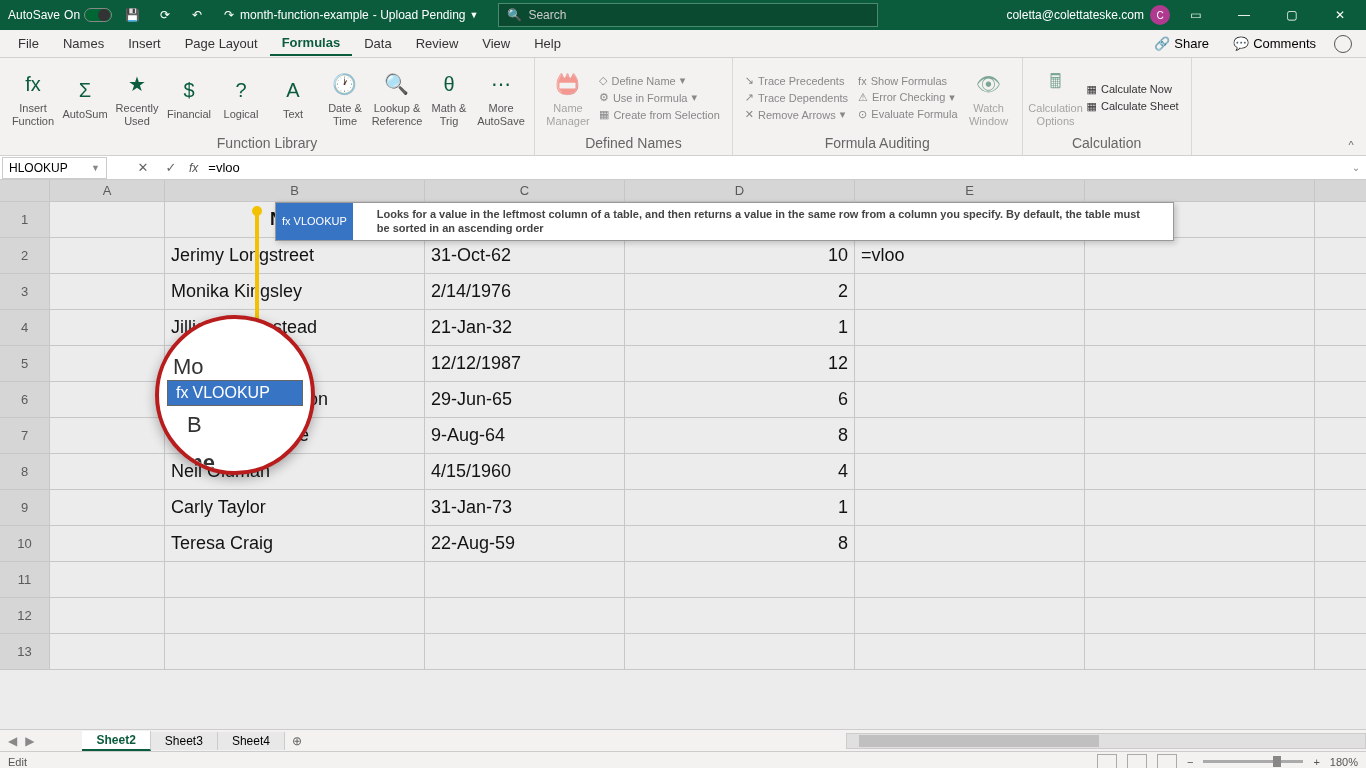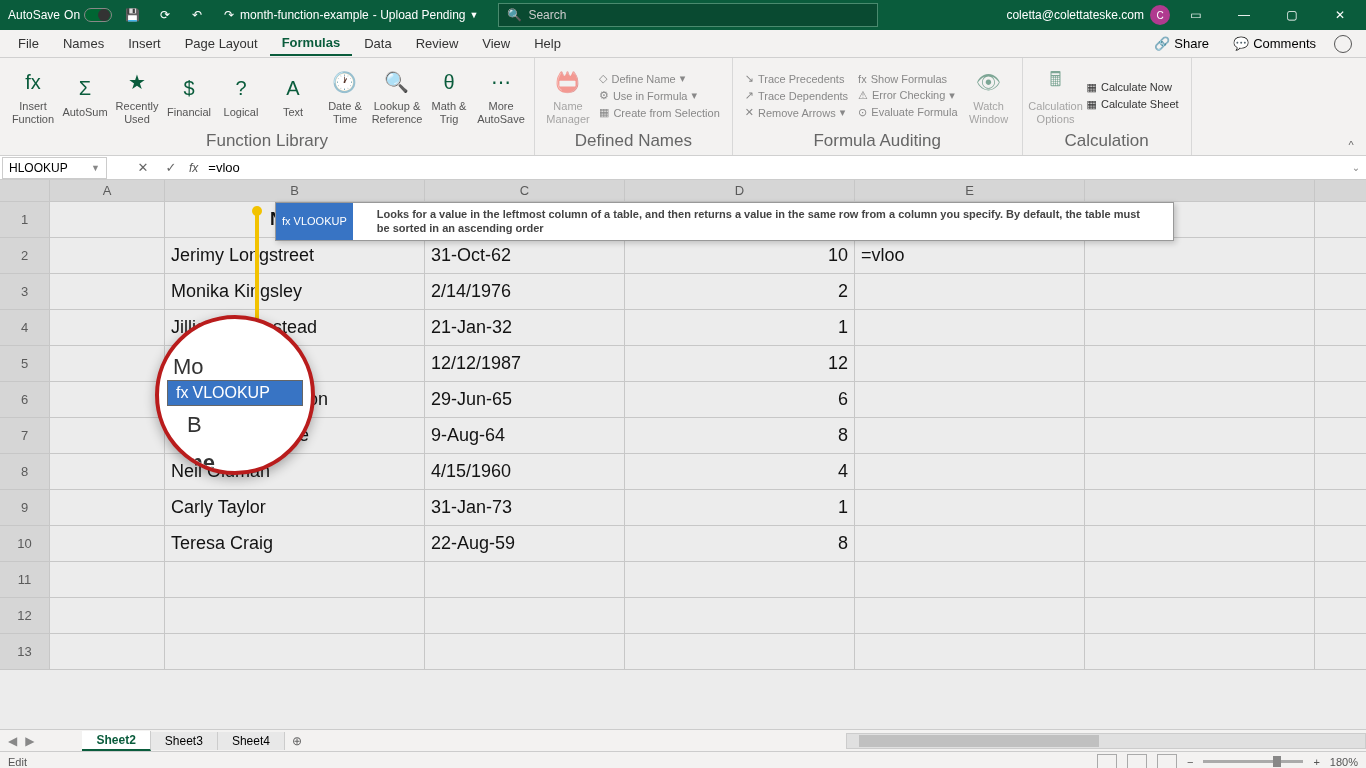--- a/index.html
+++ b/index.html
@@ -24,21 +24,21 @@
 .menubar .tab { padding: 4px 12px; cursor: pointer; color: #333; }
 .menubar .tab.active { color: #0a5c3c; border-bottom: 2px solid #0a5c3c; font-weight: 600; }
 .menubar .right-actions { margin-left: auto; display: flex; align-items: center; gap: 12px; padding-right: 8px; }
 .menubar .right-actions .btn { display: flex; align-items: center; gap: 4px; cursor: pointer; font-size: 13px; padding: 2px 6px; }
 .smiley { width: 18px; height: 18px; border: 1.5px solid #555; border-radius: 50%; position: relative; }
 
 
 .ribbon { height: 98px; background: #f3f2f1; display: flex; border-bottom: 1px solid #d0d0d0; font-size: 11px; color: #555; }
 .ribbon-group { border-right: 1px solid #d8d8d8; padding: 4px 8px 2px; display: flex; flex-direction: column; }
 .ribbon-group .btns { display: flex; gap: 2px; flex: 1; }
-.ribbon-group .label { text-align: center; font-size: 17px; color: #666; padding: 2px 0; }
+.ribbon-group .label { text-align: center; font-size: 14px; color: #666; padding: 2px 0; }
 .big-btn { width: 50px; display: flex; flex-direction: column; align-items: center; justify-content: center; gap: 2px; cursor: pointer; padding: 2px; }
 .big-btn .icon { width: 32px; height: 32px; display: flex; align-items: center; justify-content: center; font-size: 20px; color: #0a5c3c; }
 .big-btn .txt { text-align: center; font-size: 11px; line-height: 1.1; }
 .small-list { display: flex; flex-direction: column; gap: 2px; justify-content: center; }
 .small-btn { display: flex; align-items: center; gap: 4px; font-size: 11px; cursor: pointer; padding: 1px 4px; color: #888; white-space: nowrap; }
 .ribbon-collapse { margin-left: auto; width: 30px; display: flex; align-items: flex-end; justify-content: center; padding-bottom: 4px; cursor: pointer; color: #666; }
 
 
 .formula-row { height: 24px; background: #fff; border-bottom: 1px solid #ccc; display: flex; align-items: center; }
 .name-box { width: 105px; height: 22px; border: 1px solid #ccc; margin: 0 2px; display: flex; align-items: center; padding: 0 6px; font-size: 12px; background: #fff; }

